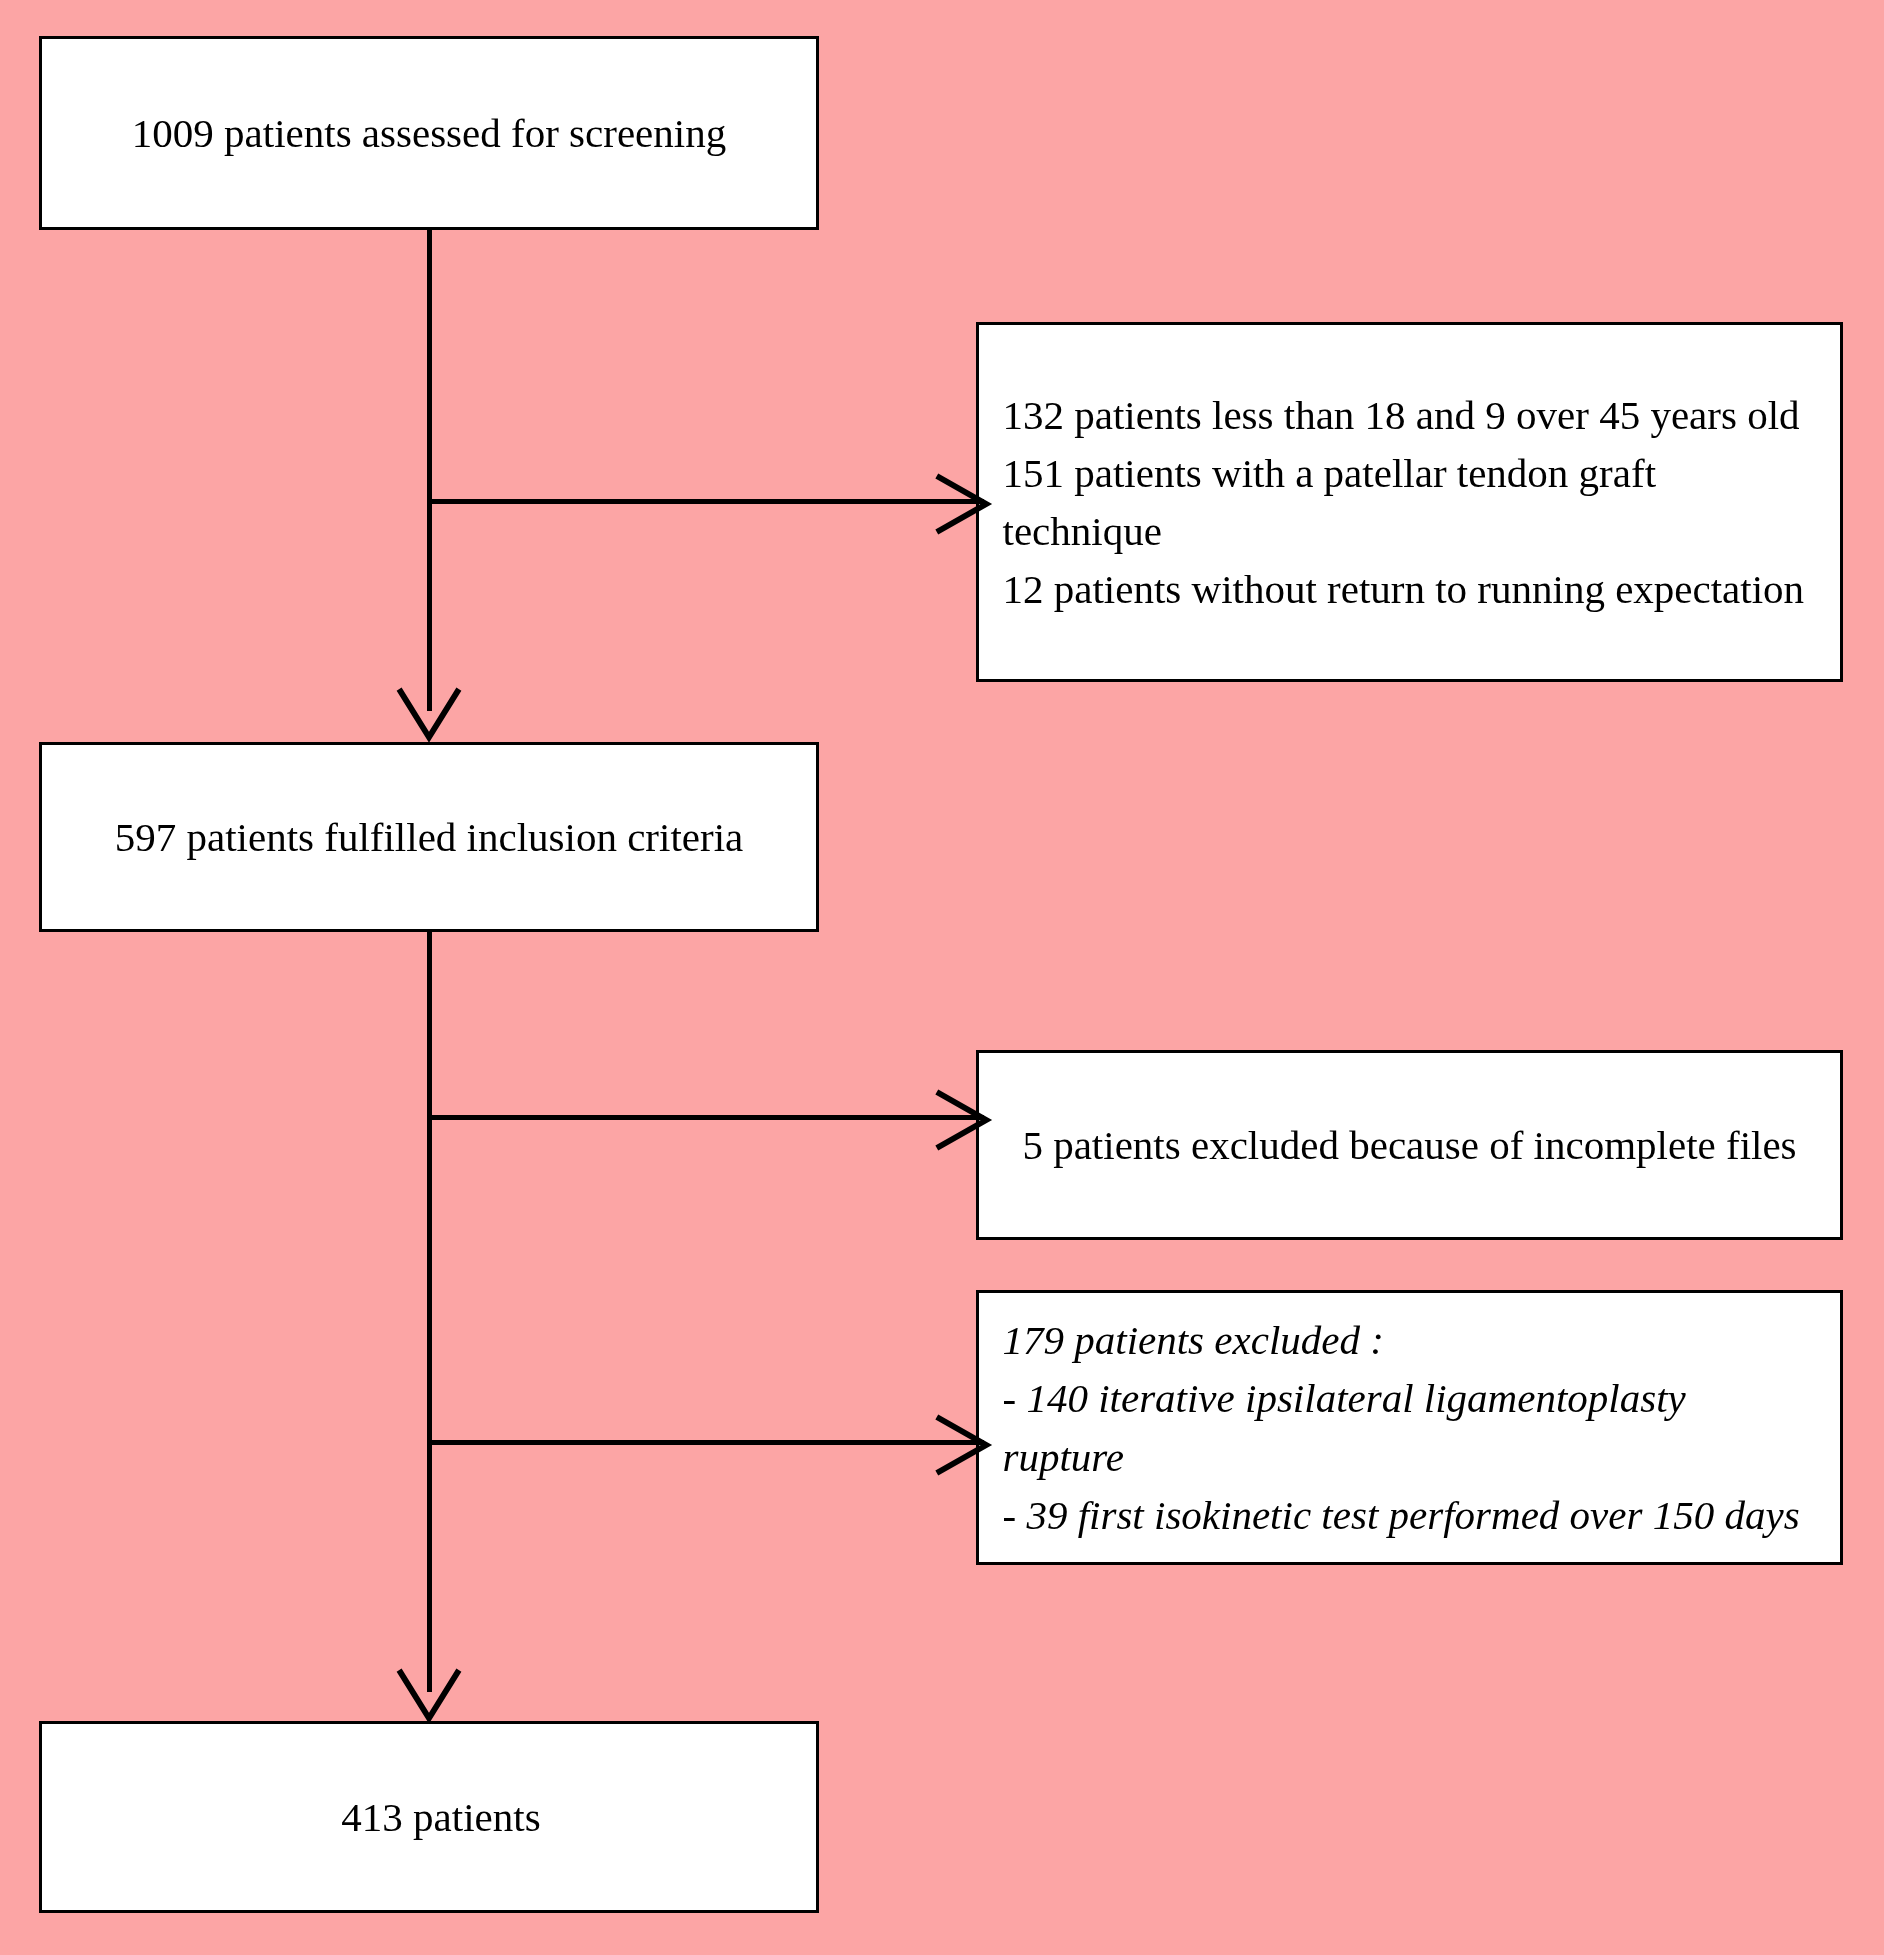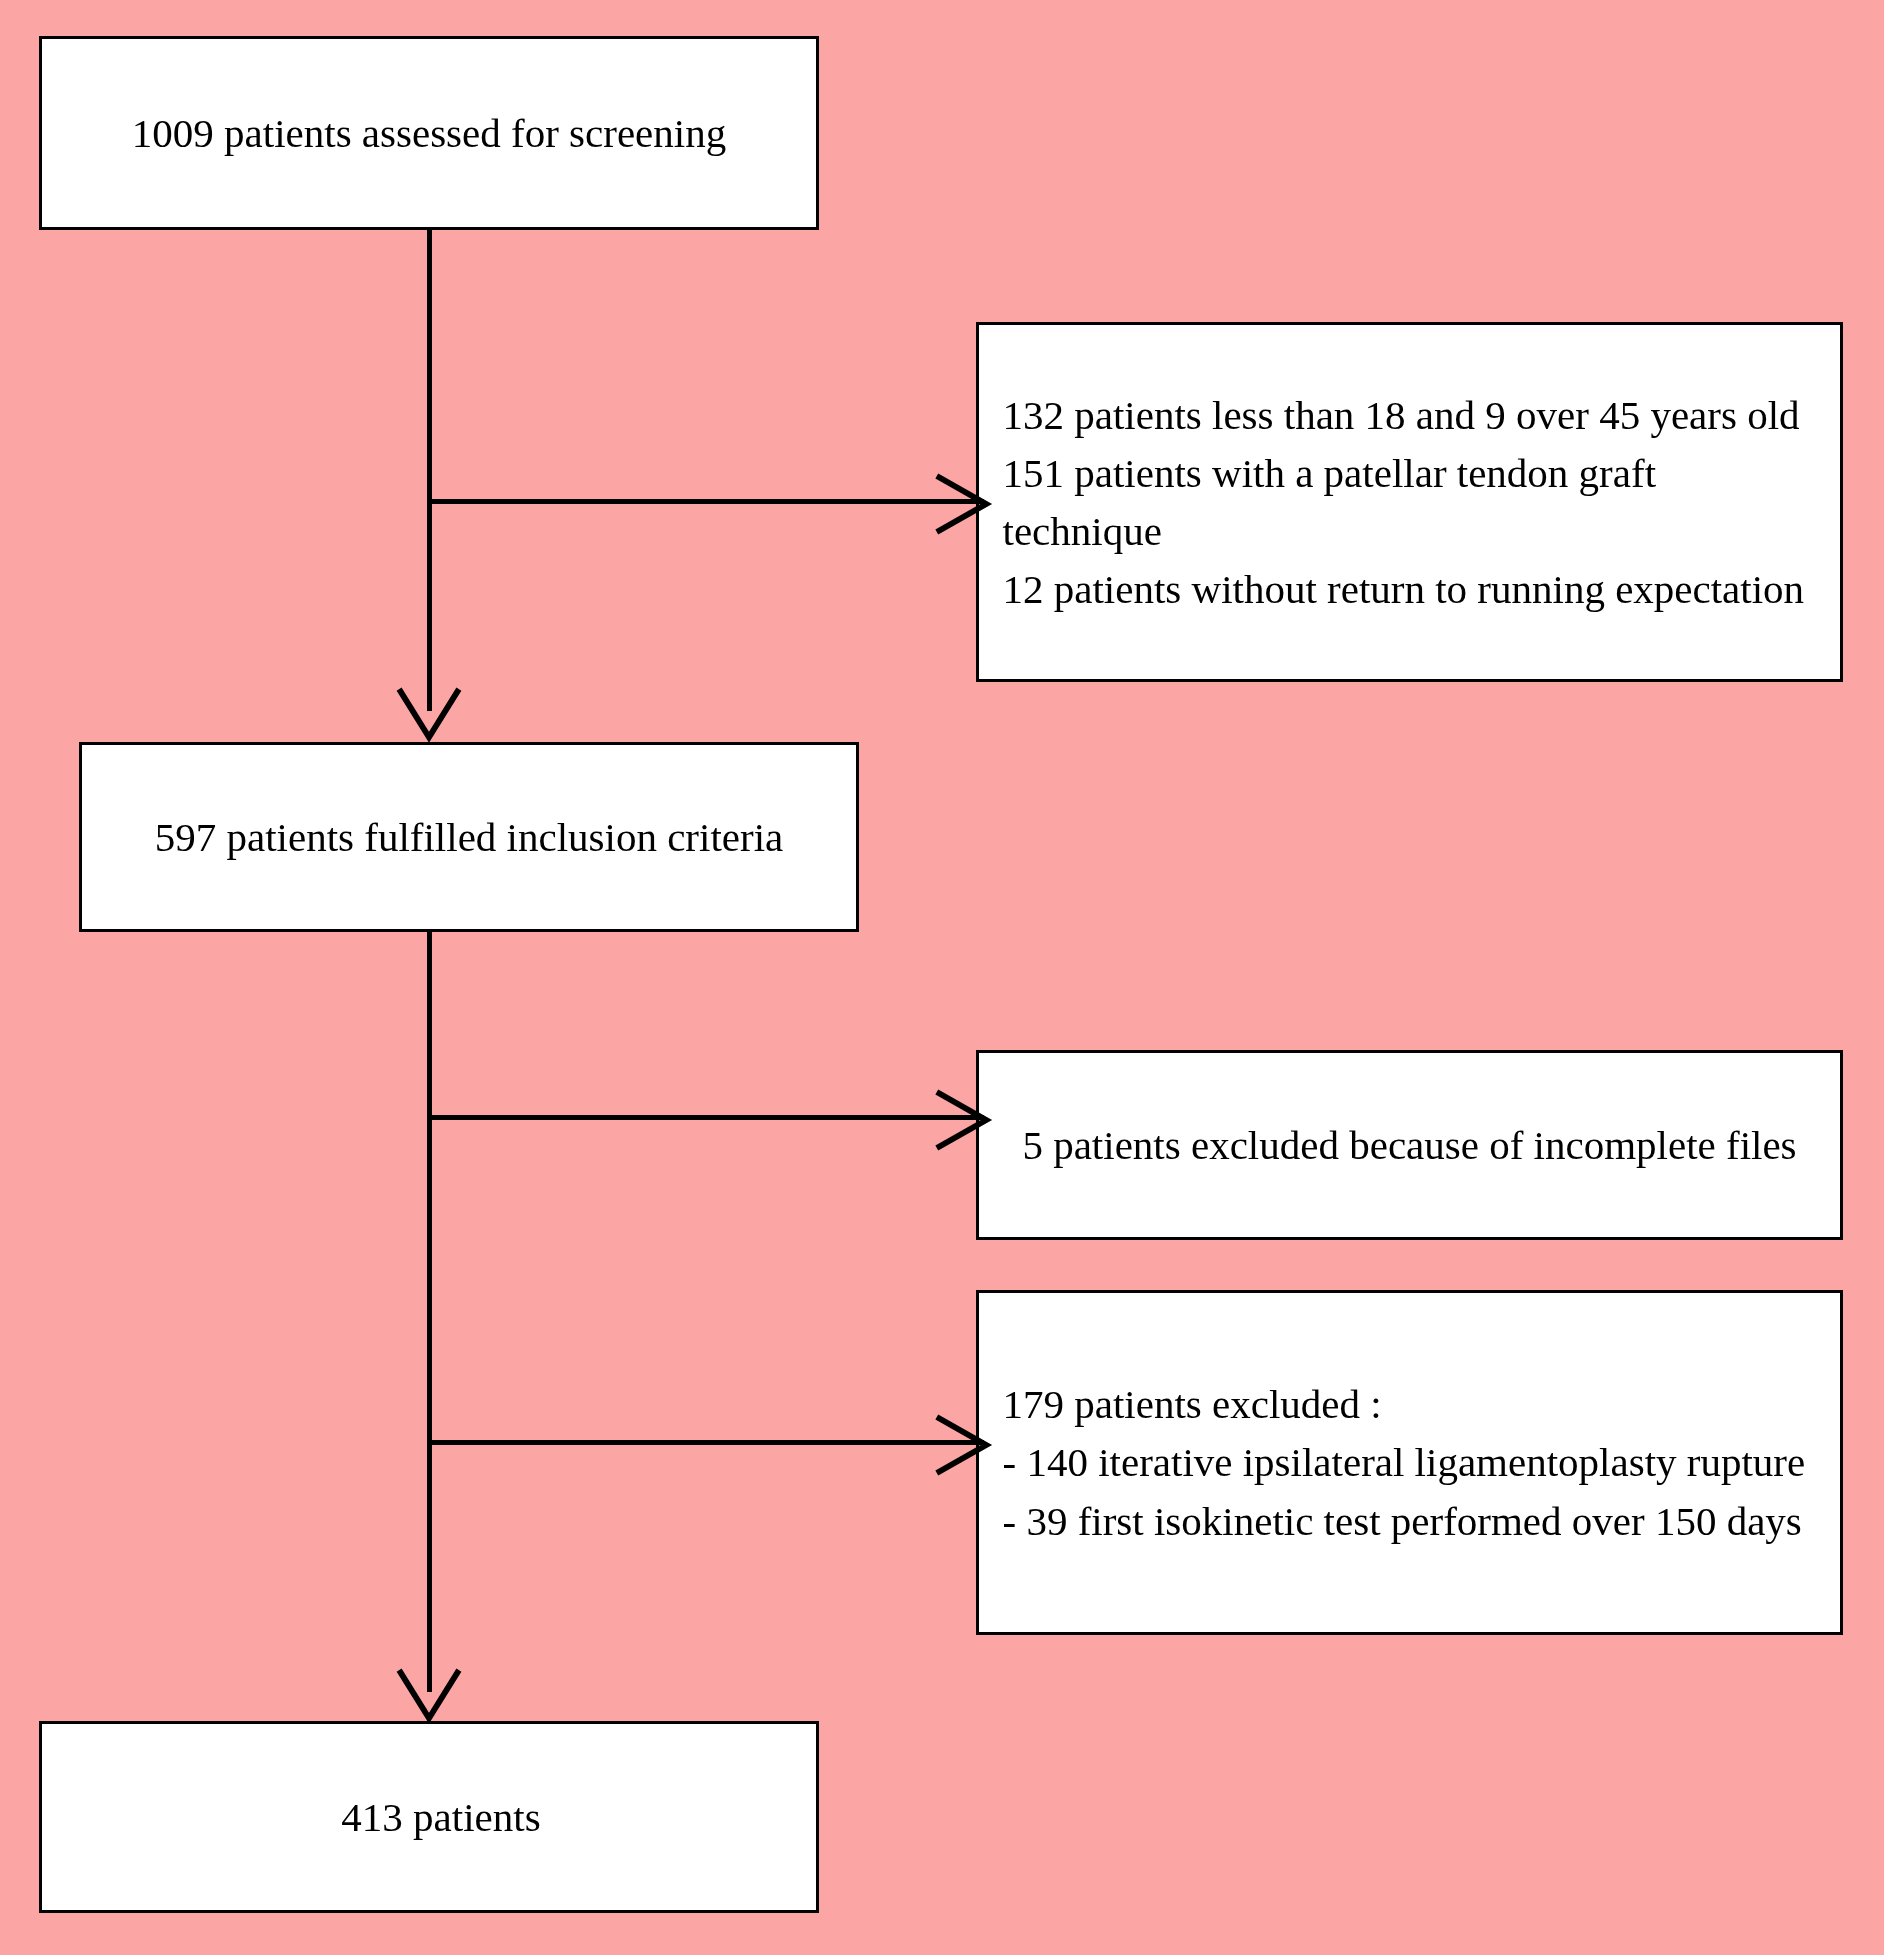--- a/index.html
+++ b/index.html
@@ -31,27 +31,27 @@
     font-size: 41px;
     line-height: 1.42;
     color: #000000;
     white-space: pre-wrap;
   }
   .align-center .node-text { text-align: center; padding: 0 23.5px; }
   .align-left   .node-text { text-align: left;  padding: 0 23.5px; }
 
   
   #box-screening   { left: 39px;  top: 36px;   width: 780px; height: 194px; }
-  #box-inclusion   { left: 39px;  top: 742px; width: 780px; height: 190px; margin-left: 40px; }
+  #box-inclusion   { left: 39px;  top: 742px; width: 780px; height: 190px; }
   #box-final       { left: 39px;  top: 1721px; width: 780px; height: 192px; padding-left: 24px; }
 
   
   #box-exclusion-criteria { left: 976px; top: 322px;  width: 867px; height: 360px; }
   #box-exclusion-files    { left: 976px; top: 1018px; width: 867px; height: 190px; margin-top: 32px; }
-  #box-exclusion-other    { left: 976px; top: 1290px; width: 867px; height: 345px; }
+  #box-exclusion-other    { left: 976px; top: 1290px; width: 867px; height: 275px; font-style: italic; }
 
   
   .conn-v {
     position: absolute;
     width: 4.6px;
     background: #000000;
     left: 427px;
   }
   .conn-h {
     position: absolute;

